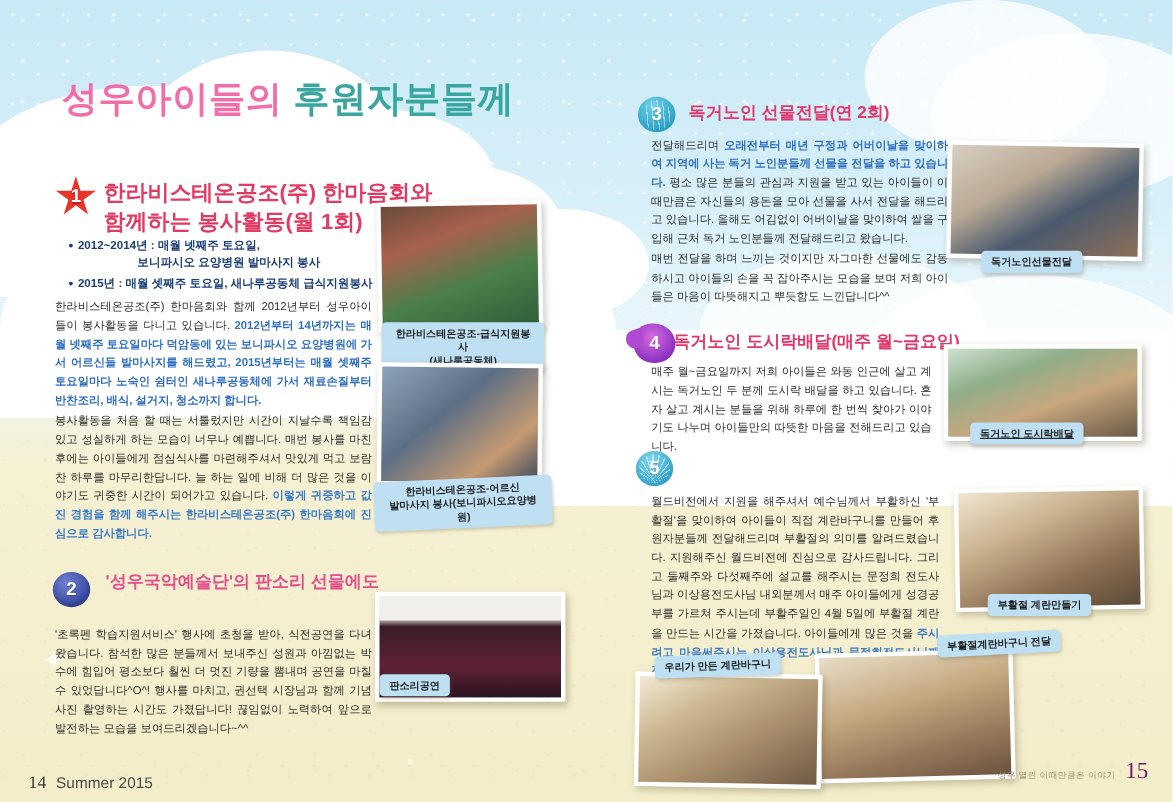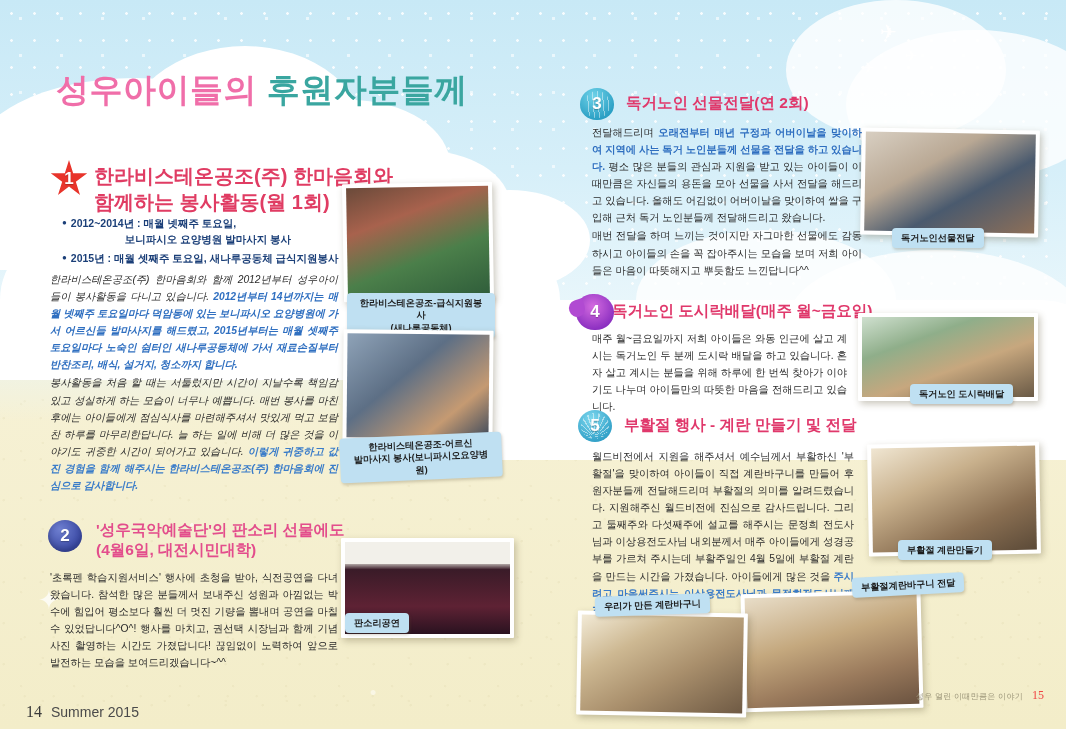--- a/index.html
+++ b/index.html
@@ -149,21 +149,21 @@
     box-shadow: 1px 2px 3px rgba(90,80,50,.25); white-space:nowrap;
   }
   .caption.two { white-space:normal; }
 
   
   .folio-l { position:absolute; left:26px; top:691px; display:flex; align-items:baseline; gap:9px; }
   .folio-l .n { font-family:"Liberation Serif", serif; font-size:16px; color:#3a3a3a;margin-top:12px; }
   .folio-l .t { font-size:14px; color:#4a4a4a; }
   .folio-r { position:absolute; right:22px; top:688px; display:flex; align-items:baseline; gap:9px; }
   .folio-r .t { font-size:8px; color:#9a9478; letter-spacing:.3px; }
-  .folio-r .n { font-family:"Liberation Serif", serif; font-size:12px; color:#ef4444; }
+  .folio-r .n { font-family:"Liberation Serif", serif; font-size:21px; color:#701a75; }
 
   
   .ph-a { background:linear-gradient(160deg,#6a4a3a 0%,#a8624d 30%,#4b7f4a 62%,#2f5d3a 100%); }
   .ph-b { background:linear-gradient(140deg,#8fa3b8 0%,#5d6f85 40%,#c59a72 75%,#3d4a5c 100%); }
   .ph-c { background:linear-gradient(180deg,#efeee9 0%,#d8d4cd 22%,#3a1b28 30%,#5e2234 70%,#2a1220 100%); }
   .ph-d { background:linear-gradient(150deg,#d8cfc2 0%,#b9a894 35%,#4a5a6e 62%,#8d6f58 100%); }
   .ph-e { background:linear-gradient(160deg,#cfe0cf 0%,#8fae8a 30%,#c7a77e 60%,#6a5a46 100%); }
   .ph-f { background:linear-gradient(155deg,#f0e6d2 0%,#c8b08c 35%,#8a6f52 70%,#5b4a38 100%); }
   .ph-g { background:linear-gradient(165deg,#e8ddc8 0%,#c4a87e 40%,#9a7a5c 70%,#6b5340 100%); }
   .ph-h { background:linear-gradient(150deg,#f2ead6 0%,#cdb892 30%,#a98f6c 60%,#6f5a44 100%); }
@@ -222,37 +222,36 @@
         <span>2012~2014년 : 매월 넷째주 토요일,</span>
         <span class="sub">보니파시오 요양병원 발마사지 봉사</span>
       </span>
     </div>
     <div class="row">
       <span class="dot">●</span>
       <span>2015년 : 매월 셋째주 토요일, 새나루공동체 급식지원봉사</span>
     </div>
   </div>
 
-  <div class="body-col" style="left:50px; top:271px; width:288px;font-style:italic;">
+  <div class="body-col" style="left:50px; top:271px; width:288px;">
     <p>
       <span>한라비스테온공조(주) 한마음회와 함께 2012년부터 성우아이들이 봉사활동을 다니고 있습니다. </span><span class="hl">2012년부터 14년까지는 매월 넷째주 토요일마다 덕암동에 있는 보니파시오 요양병원에 가서 어르신들 발마사지를 해드렸고, 2015년부터는 매월 셋째주 토요일마다 노숙인 쉼터인 새나루공동체에 가서 재료손질부터 반찬조리, 배식, 설거지, 청소까지 합니다.</span>
     </p>
     <p>
       <span>봉사활동을 처음 할 때는 서툴렀지만 시간이 지날수록 책임감 있고 성실하게 하는 모습이 너무나 예쁩니다. 매번 봉사를 마친 후에는 아이들에게 점심식사를 마련해주셔서 맛있게 먹고 보람찬 하루를 마무리한답니다. 늘 하는 일에 비해 더 많은 것을 이야기도 귀중한 시간이 되어가고 있습니다. </span><span class="hl2">이렇게 귀중하고 값진 경험을 함께 해주시는 한라비스테온공조(주) 한마음회에 진심으로 감사합니다.</span>
     </p>
   </div>
 
   <div class="sect-head" style="left:48px; top:520px;">
     <div class="badge badge-circle">
       <div class="shape"></div>
       <span class="num">2</span>
     </div>
     <div class="sect-title" style="margin-left:14px;">
       <span class="l t-pink">'성우국악예술단'의 판소리 선물에도</span>
-      <span class="l t-pink">(4월6일, 대전시민대학)</span>
     </div>
   </div>
 
   <div class="body-col" style="left:50px; top:569px; width:288px;">
     <p>'초록펜 학습지원서비스' 행사에 초청을 받아, 식전공연을 다녀왔습니다. 참석한 많은 분들께서 보내주신 성원과 아낌없는 박수에 힘입어 평소보다 훨씬 더 멋진 기량을 뽐내며 공연을 마칠 수 있었답니다^O^! 행사를 마치고, 권선택 시장님과 함께 기념사진 촬영하는 시간도 가졌답니다! 끊임없이 노력하여 앞으로 발전하는 모습을 보여드리겠습니다~^^</p>
   </div>
 
   <div class="sect-head" style="left:580px; top:88px;">
     <div class="badge badge-shell">
       <div class="shape"></div>
@@ -282,23 +281,20 @@
 
   <div class="body-col" style="left:592px; top:330px; width:255px;">
     <p>매주 월~금요일까지 저희 아이들은 와동 인근에 살고 계시는 독거노인 두 분께 도시락 배달을 하고 있습니다. 혼자 살고 계시는 분들을 위해 하루에 한 번씩 찾아가 이야기도 나누며 아이들만의 따뜻한 마음을 전해드리고 있습니다.</p>
   </div>
 
   <div class="sect-head" style="left:578px; top:410px;">
     <div class="badge badge-shell5">
       <div class="shape"></div>
       <span class="num">5</span>
     </div>
-    <div class="sect-title" style="margin-left:12px; padding-top:5px;">
-      <span class="l t-rose">부활절 행사 - 계란 만들기 및 전달</span>
-    </div>
   </div>
 
   <div class="body-col" style="left:592px; top:448px; width:262px;">
     <p>
       <span>월드비전에서 지원을 해주셔서 예수님께서 부활하신 '부활절'을 맞이하여 아이들이 직접 계란바구니를 만들어 후원자분들께 전달해드리며 부활절의 의미를 알려드렸습니다. 지원해주신 월드비전에 진심으로 감사드립니다. 그리고 둘째주와 다섯째주에 설교를 해주시는 문정희 전도사님과 이상용전도사님 내외분께서 매주 아이들에게 성경공부를 가르쳐 주시는데 부활주일인 4월 5일에 부활절 계란을 만드는 시간을 가졌습니다. 아이들에게 많은 것을 </span><span class="hl2">주시려고 마음써주시는 이상용전도사님과 문정희전도사님께 진심으로 감사드립니다.</span>
     </p>
   </div>
 
   <div class="photo" style="left:343px; top:183px; width:150px; height:118px; transform:rotate(-1deg);">
     <div class="img ph-a"></div>
@@ -324,21 +320,21 @@
   <div class="caption" style="left:345px; top:613px;">판소리공연</div>
 
   <div class="photo" style="left:861px; top:129px; width:178px; height:107px; transform:rotate(1deg);">
     <div class="img ph-d"></div>
   </div>
   <div class="caption" style="left:892px; top:228px;">독거노인선물전달</div>
 
   <div class="photo" style="left:858px; top:313px; width:180px; height:88px;">
     <div class="img ph-e"></div>
   </div>
-  <div class="caption" style="left:910px; top:384px;">독거노인 도시락배달</div>
+  <div class="caption" style="left:882px; top:384px;text-decoration:underline;">독거노인 도시락배달</div>
 
   <div class="photo" style="left:868px; top:443px; width:172px; height:112px; transform:rotate(-1deg);">
     <div class="img ph-f"></div>
   </div>
   <div class="caption" style="left:898px; top:540px;">부활절 계란만들기</div>
 
   <div class="photo" style="left:742px; top:592px; width:180px; height:118px; transform:rotate(-1.5deg);">
     <div class="img ph-g"></div>
   </div>
   <div class="caption" style="left:852px; top:575px; transform:rotate(-3deg);">부활절계란바구니 전달</div>

